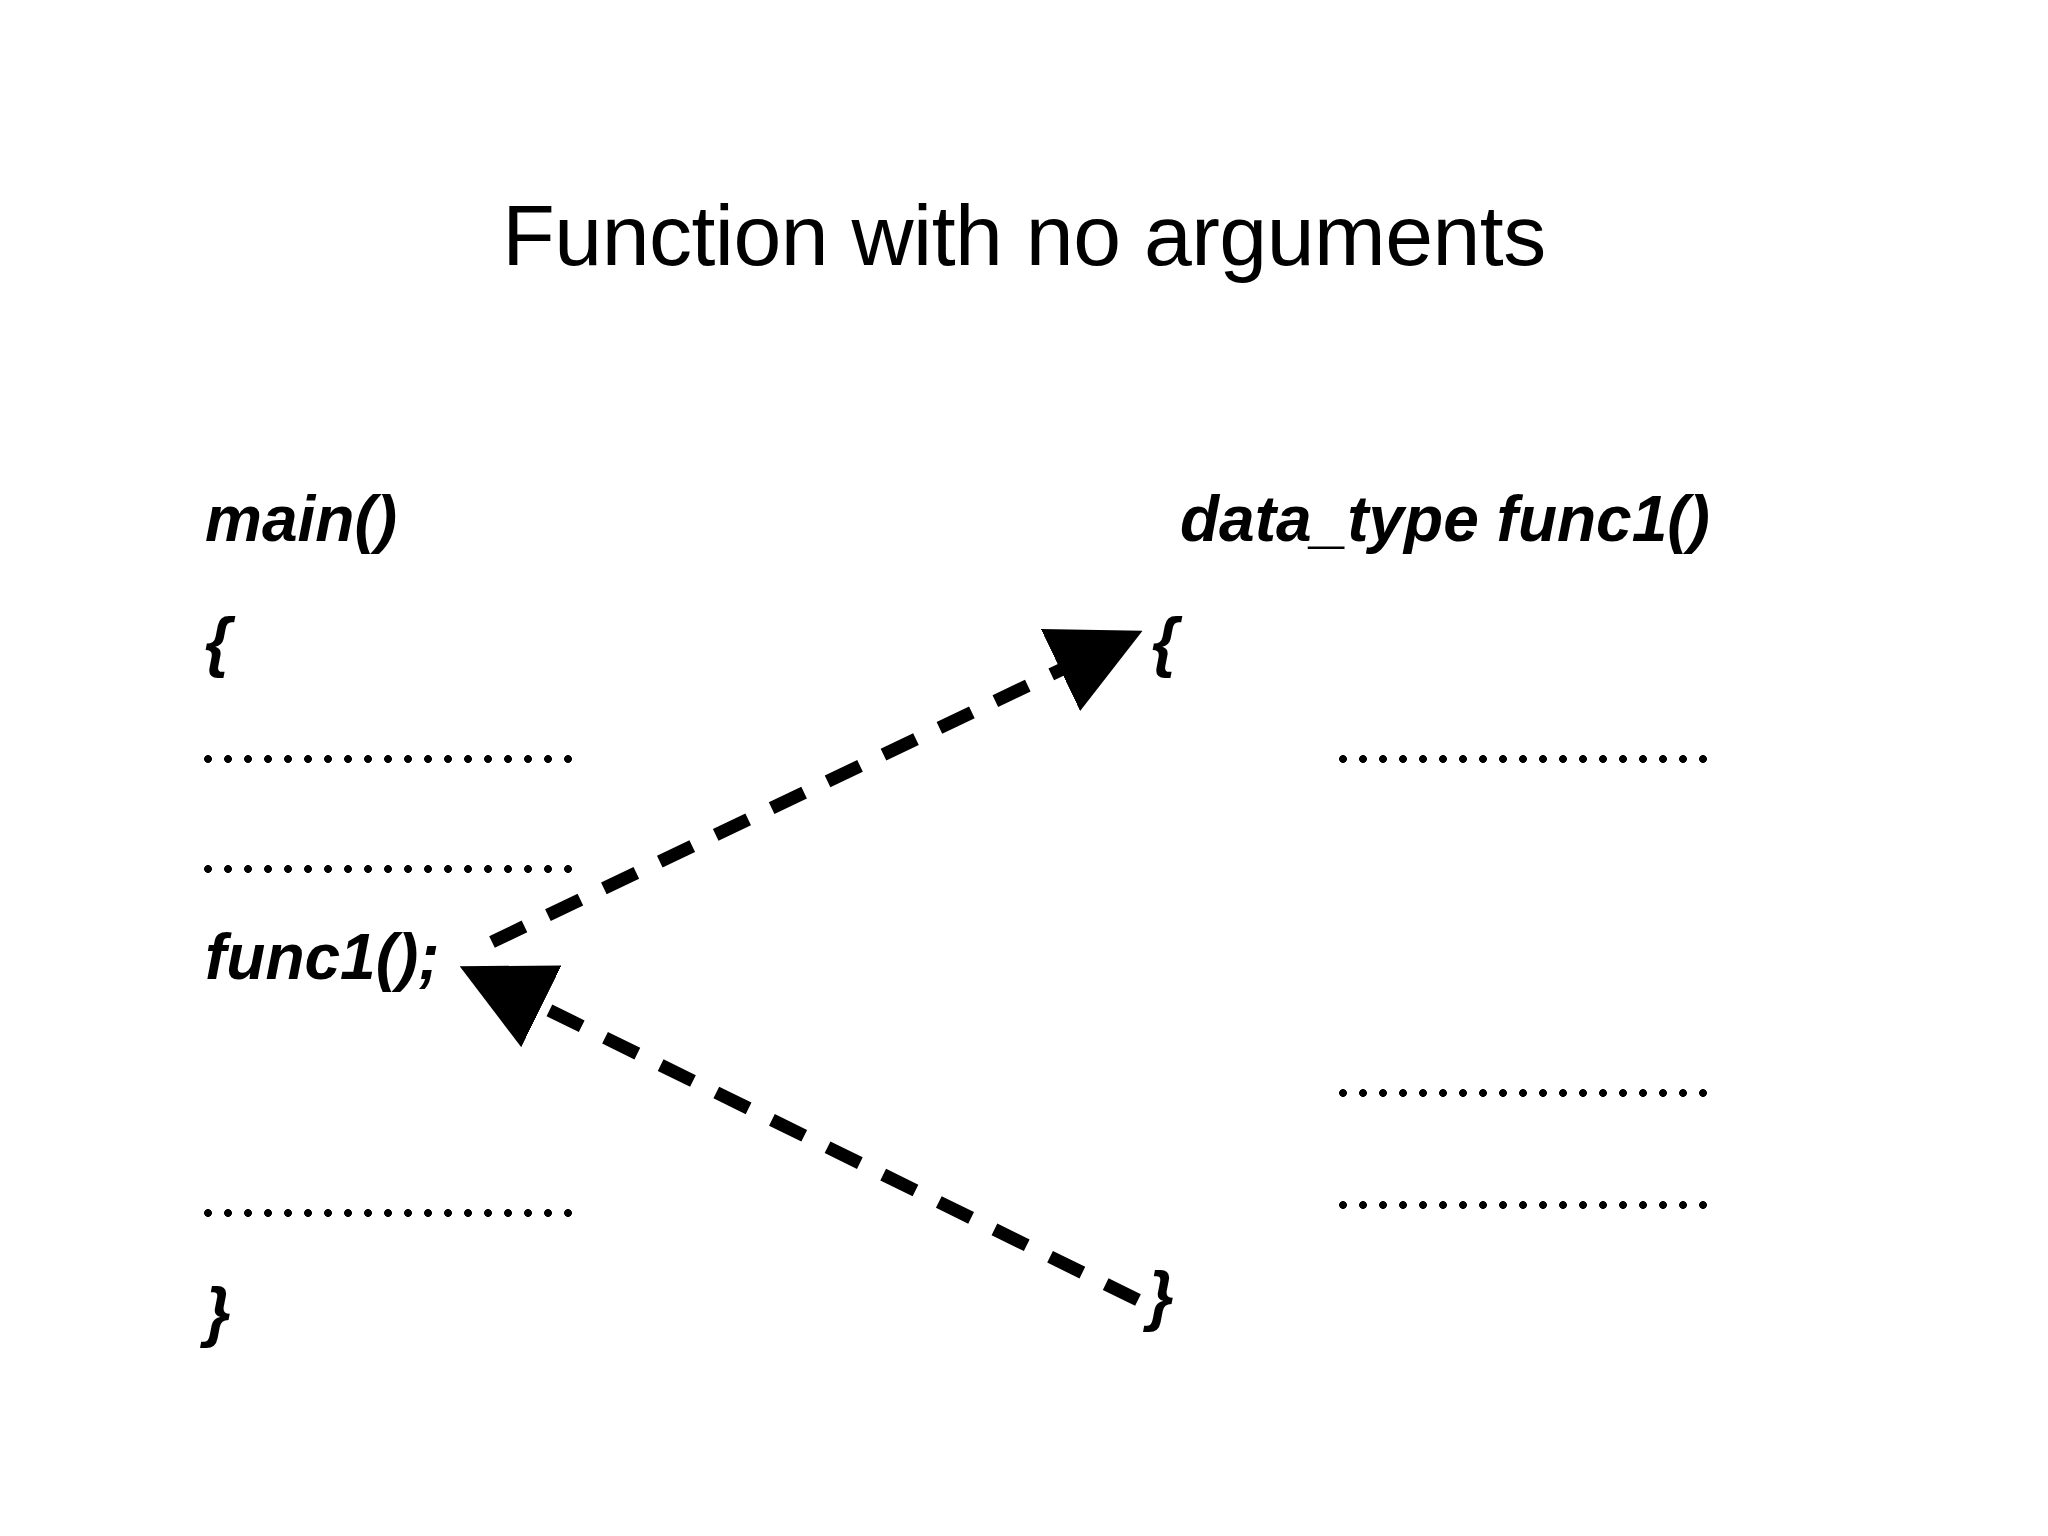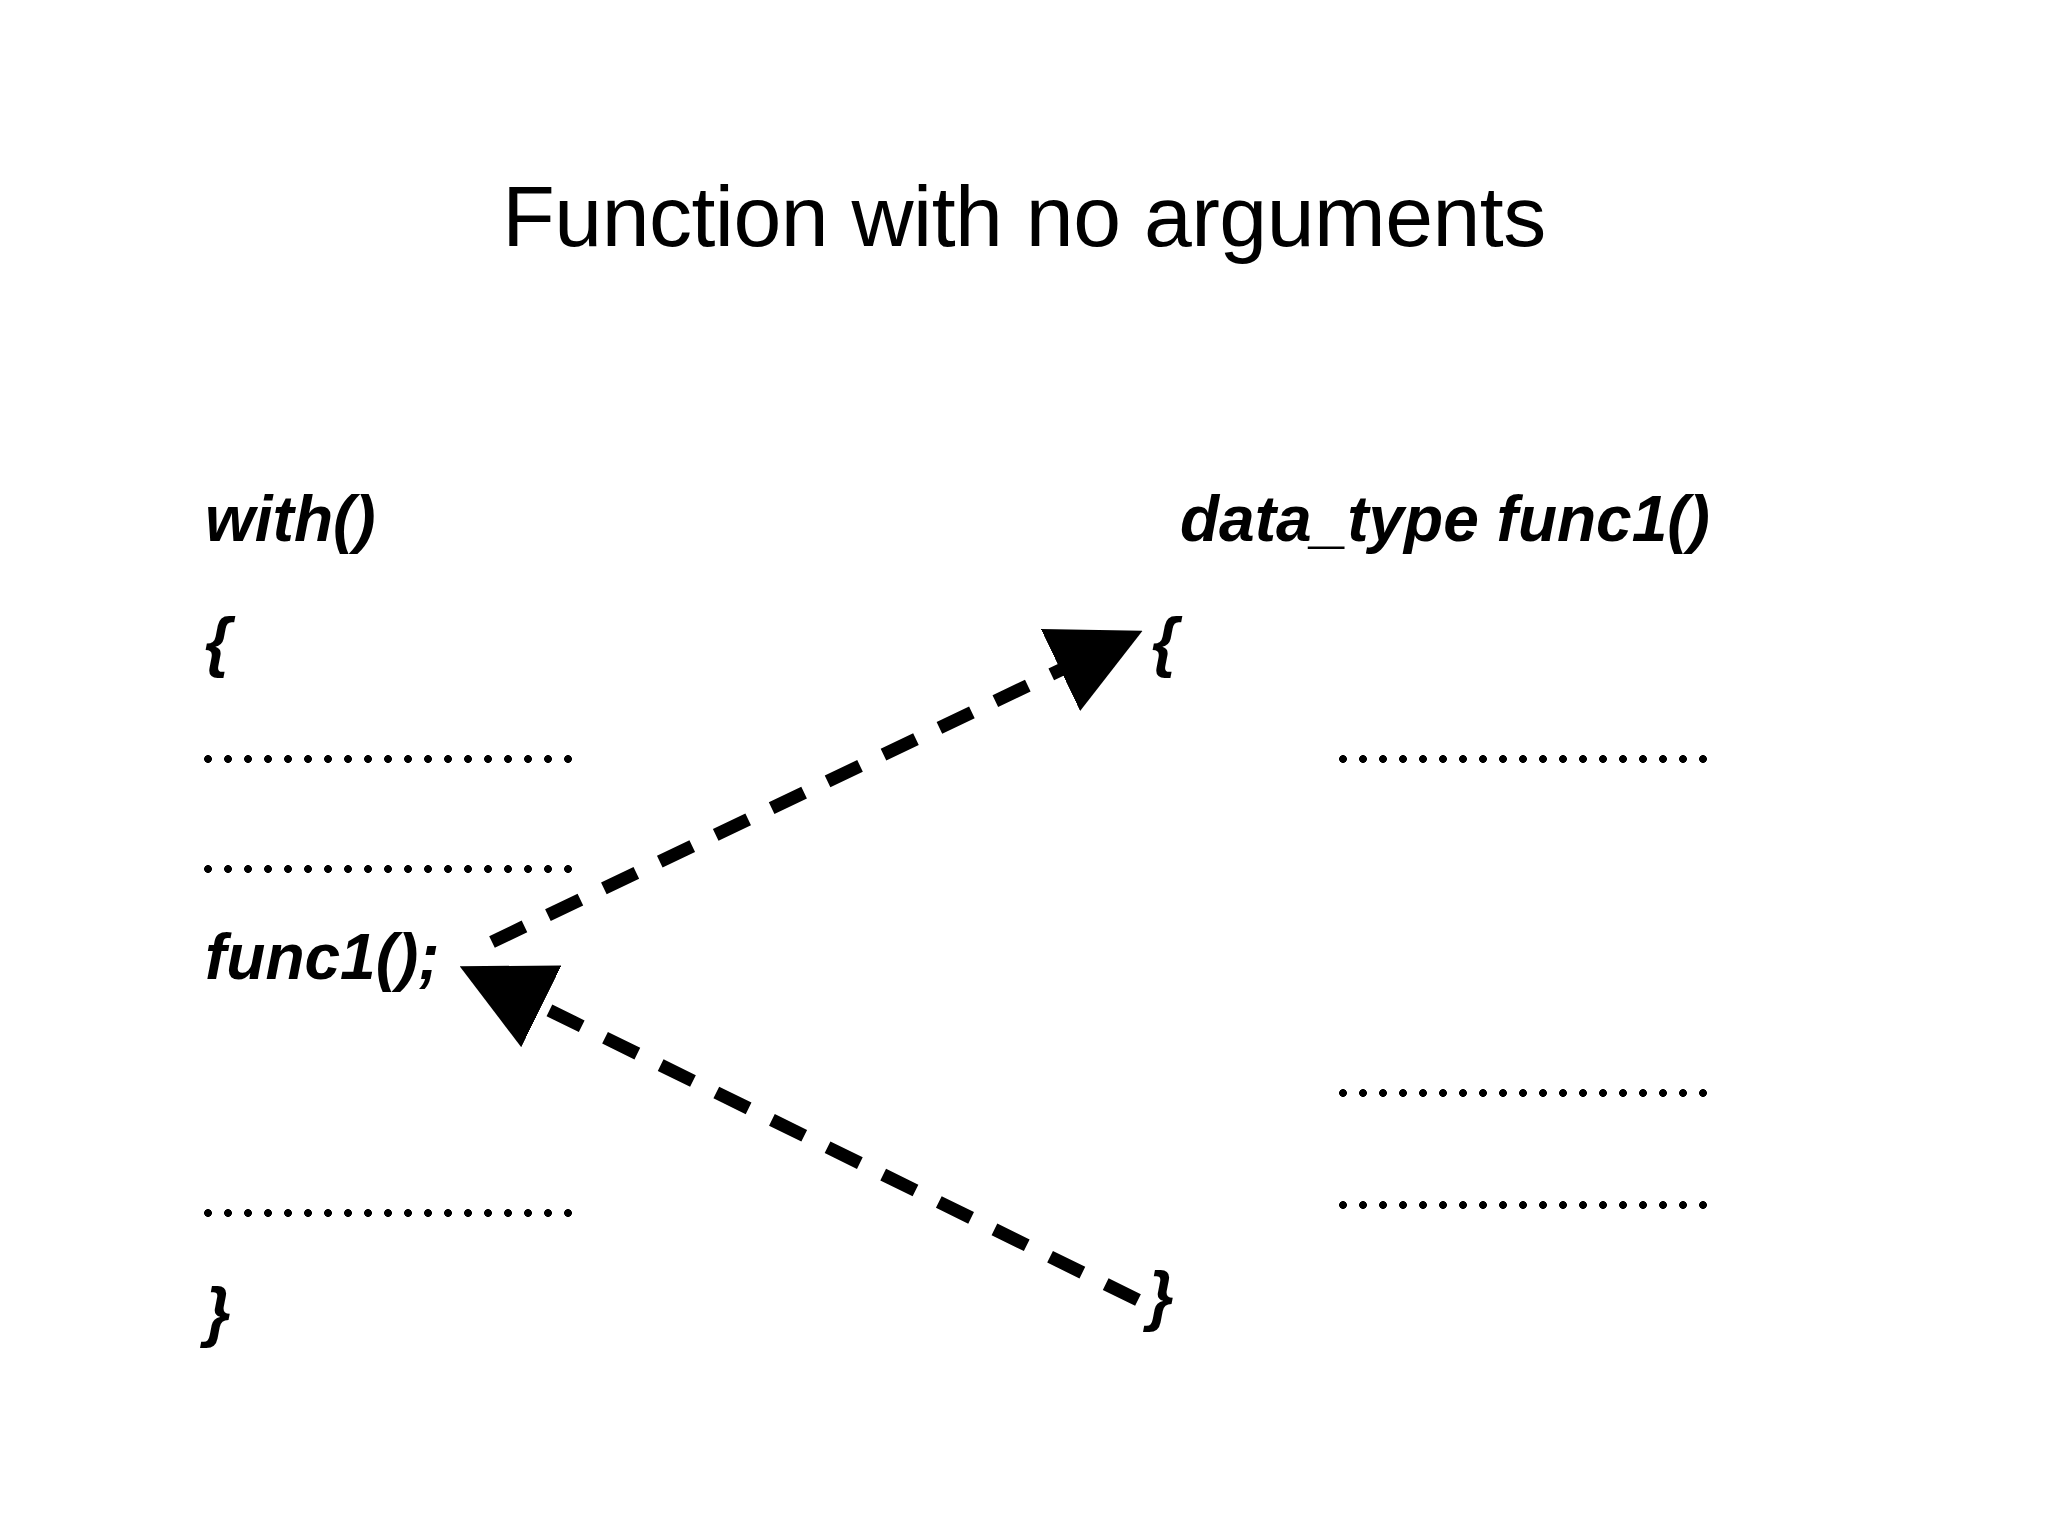--- a/index.html
+++ b/index.html
@@ -14,21 +14,21 @@
     background: #ffffff;
     overflow: hidden;
     font-family: "Liberation Sans", sans-serif;
     color: #000000;
   }
 
   
   #title-block {
     position: absolute;
     left: 0;
-    top: 166px;
+    top: 185px;
     width: 2048px;
     text-align: center;
   }
   .title-line {
     display: block;
     font-family: "Liberation Sans", sans-serif;
     font-size: 86px;
     font-weight: 400;
     line-height: 1.18;
     letter-spacing: -0.5px;
@@ -72,21 +72,21 @@
 </style>
 </head>
 <body>
 
 <div id="slide">
 
   <div id="title-block">
     <span class="title-line">Function with no arguments</span>
   </div>
 
-  <div class="code-token" style="left:205px; top:487px;">with()</div>
+  <div class="code-token" style="left:205px; top:487px;">main()</div>
 
   <div class="code-token brace" style="left:205px; top:608px;">{</div>
 
   <div class="dots" style="left:203px; top:752px; width:375px;"></div>
 
   <div class="dots" style="left:203px; top:862px; width:375px;"></div>
 
   <div class="code-token" style="left:205px; top:925px;">func1();</div>
 
   <div class="dots" style="left:203px; top:1206px; width:375px;"></div>

